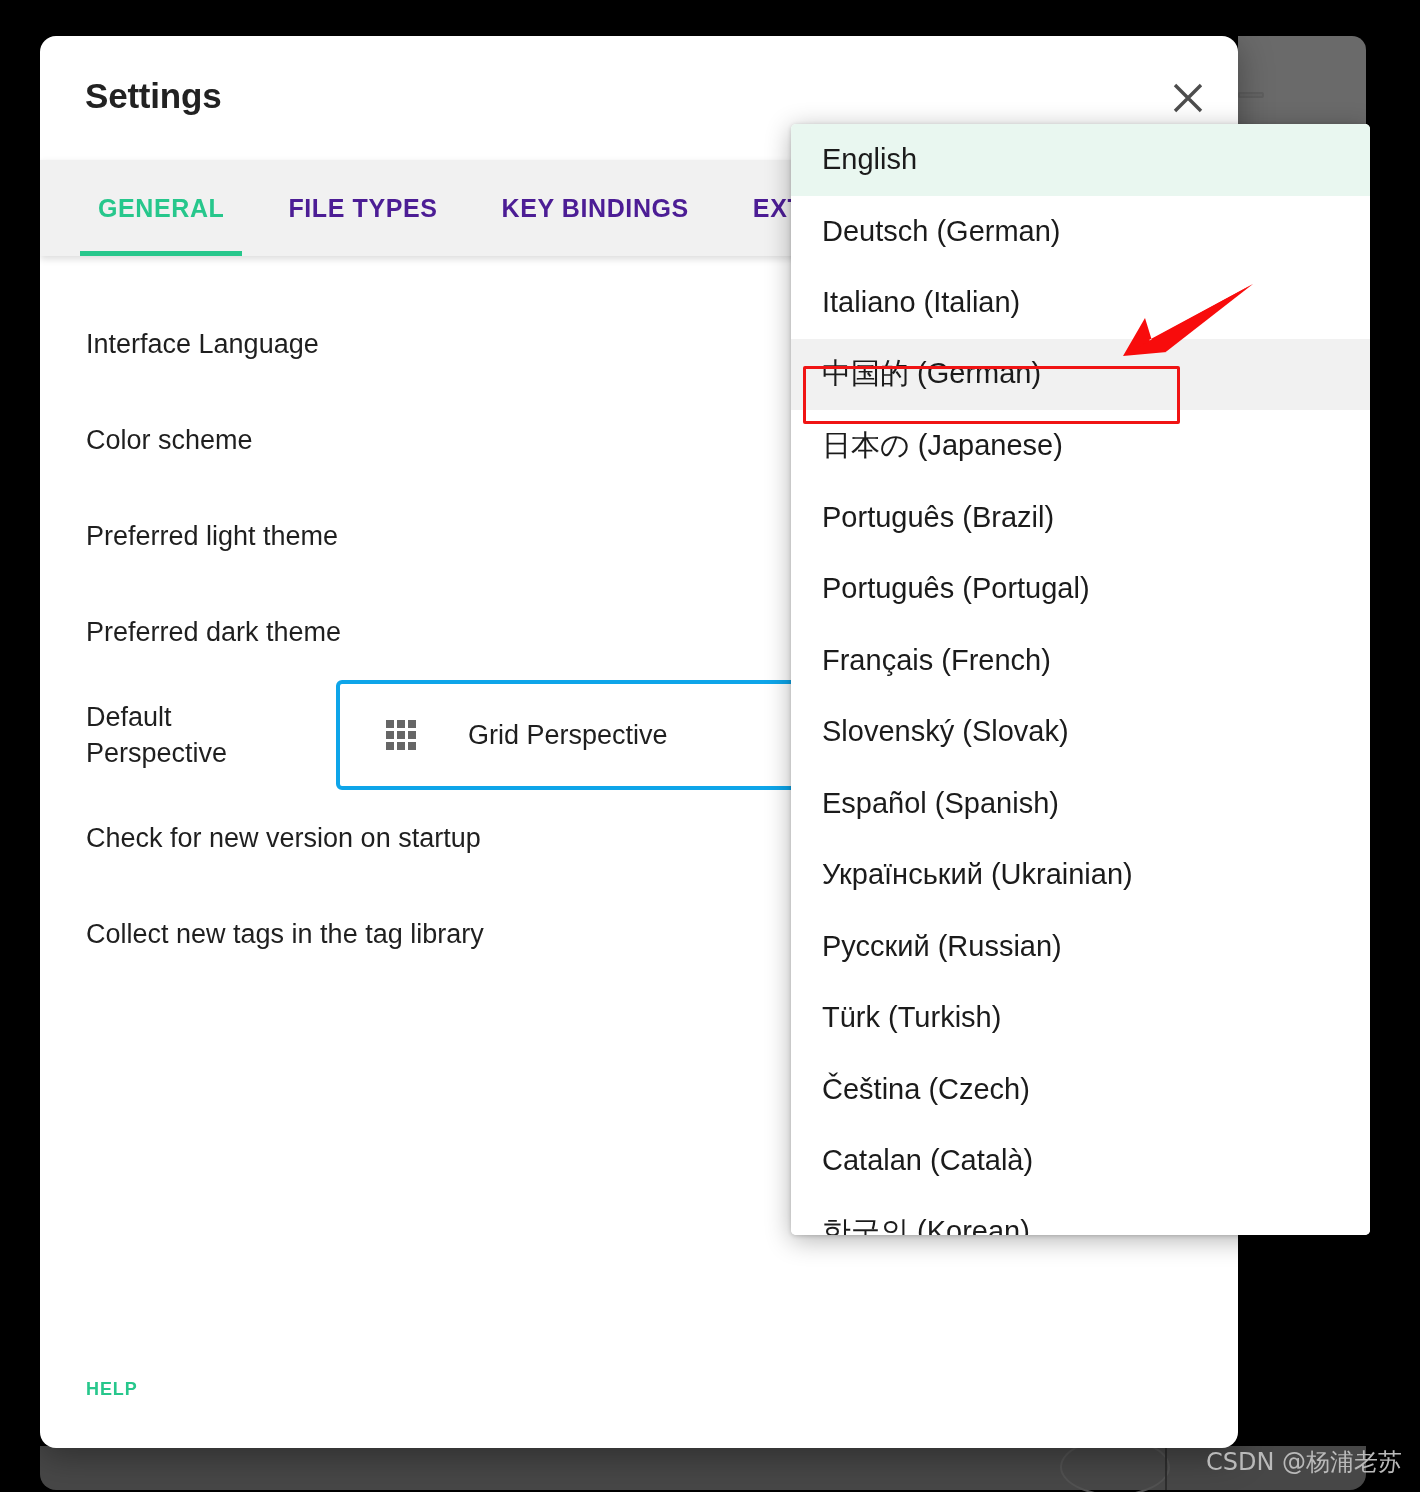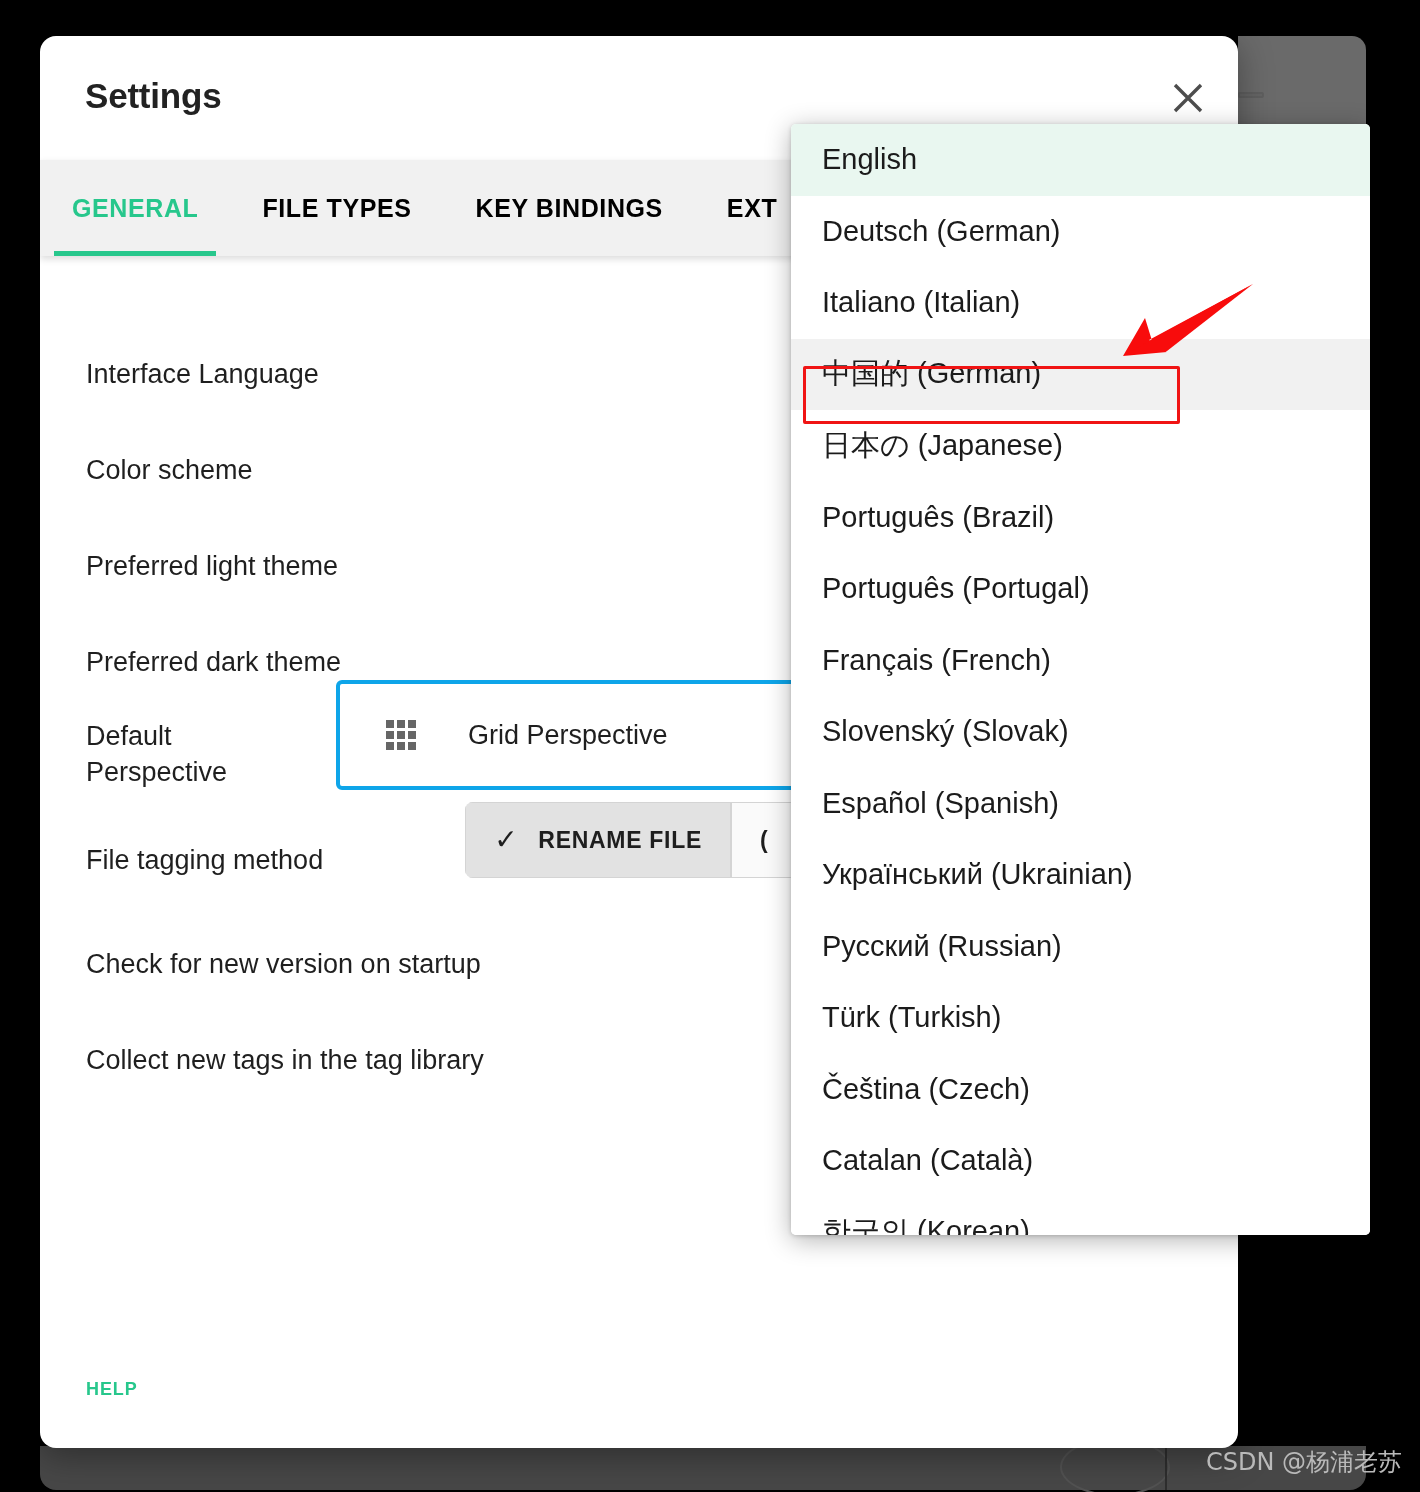--- a/index.html
+++ b/index.html
@@ -106,33 +106,34 @@
   }
   .close-button svg { display: block; }
 
   
   .tab-bar {
     position: relative;
     height: 96px;
     background: #f1f1f1;
     display: flex;
     align-items: center;
+    padding-left: 26px;
     box-shadow: 0 3px 7px rgba(0,0,0,0.14);
     overflow: hidden;
   }
   .tab {
     position: relative;
     height: 96px;
     display: flex;
     align-items: center;
     padding: 0 32px;
     font-size: 25px;
     font-weight: bold;
     letter-spacing: 0.6px;
-    color: #000000;
+    color: #4c1d95;
     cursor: pointer;
     white-space: nowrap;
   }
   .tab.active { color: #27c78c; }
   .tab.active::after {
     content: "";
     position: absolute;
     left: 14px;
     right: 14px;
     bottom: 0;
@@ -143,21 +144,21 @@
   
   .settings-body {
     position: relative;
     padding: 40px 0 0 0;
     height: 1192px;
   }
 
   .setting-row {
     position: relative;
     display: flex;
-    align-items: flex-end;
+    align-items: center;
     padding: 0 46px;
     min-height: 96px;
   }
   .setting-label {
     font-size: 27px;
     color: #1f1f1f;
     line-height: 1.34;
     white-space: pre-line;
   }
   .setting-label.narrow { width: 228px; flex: 0 0 228px; }
@@ -352,32 +353,20 @@
               <i></i>
               <i></i>
               <i></i>
               <i></i>
               <i></i>
           </span>
           <span class="perspective-label">Grid Perspective</span>
         </div>
       </div>
 
-      <div class="setting-row tag-method-row">
-        <div class="setting-label">File tagging method</div>
-        <div class="toggle-group">
-          <div class="toggle-btn">
-            <span class="check">✓</span>
-            <span>RENAME FILE</span>
-          </div>
-          <div class="toggle-btn alt">
-            <span>(</span>
-          </div>
-        </div>
-      </div>
 
       <div class="setting-row">
         <div class="setting-label">Check for new version on startup</div>
       </div>
 
 
       <div class="setting-row">
         <div class="setting-label">Collect new tags in the tag library</div>
       </div>
 

